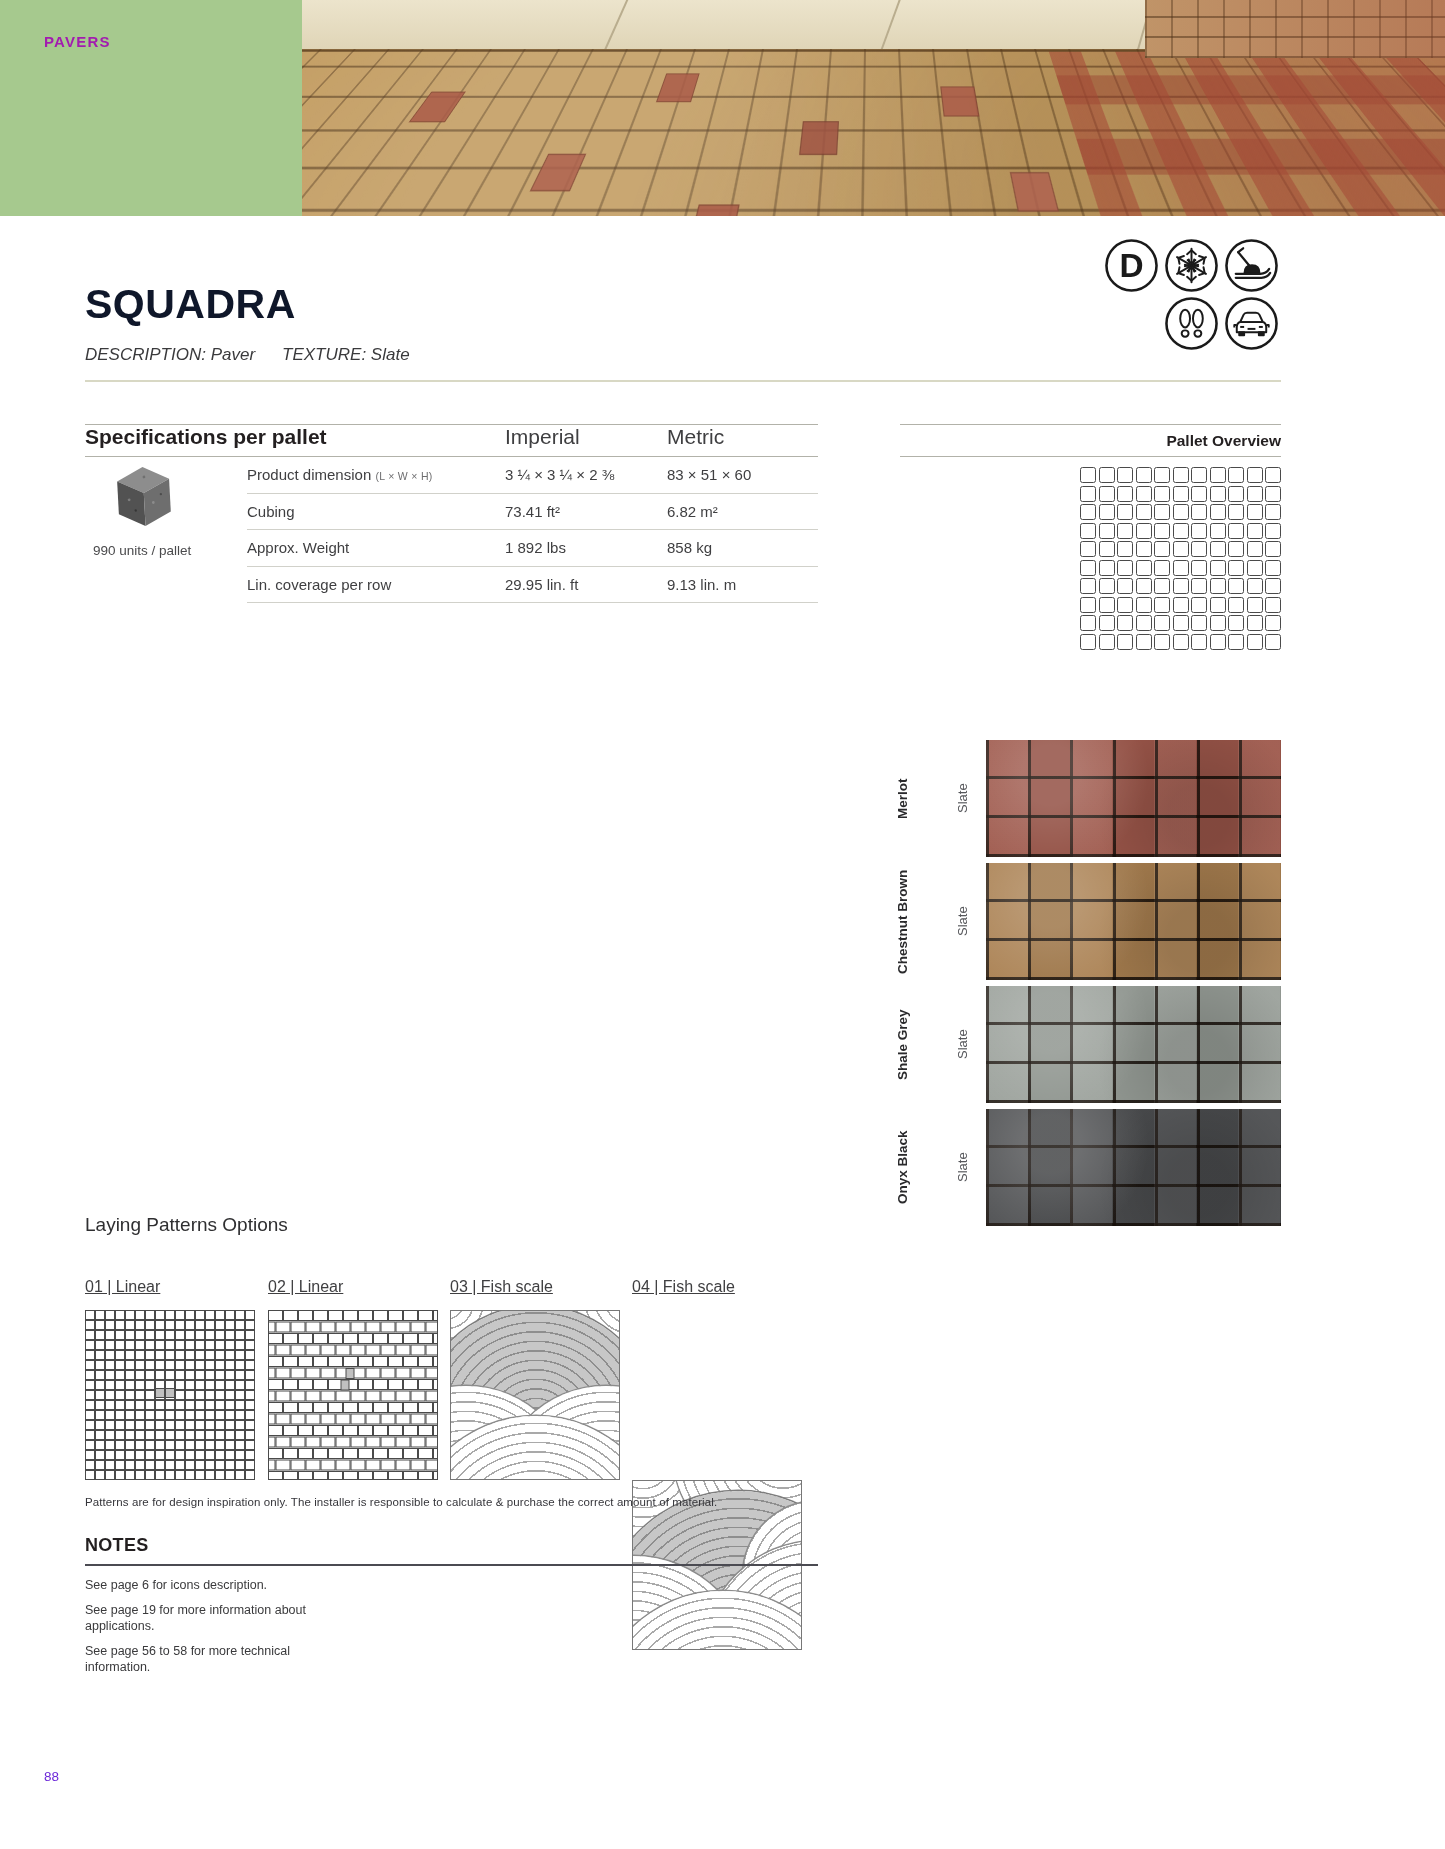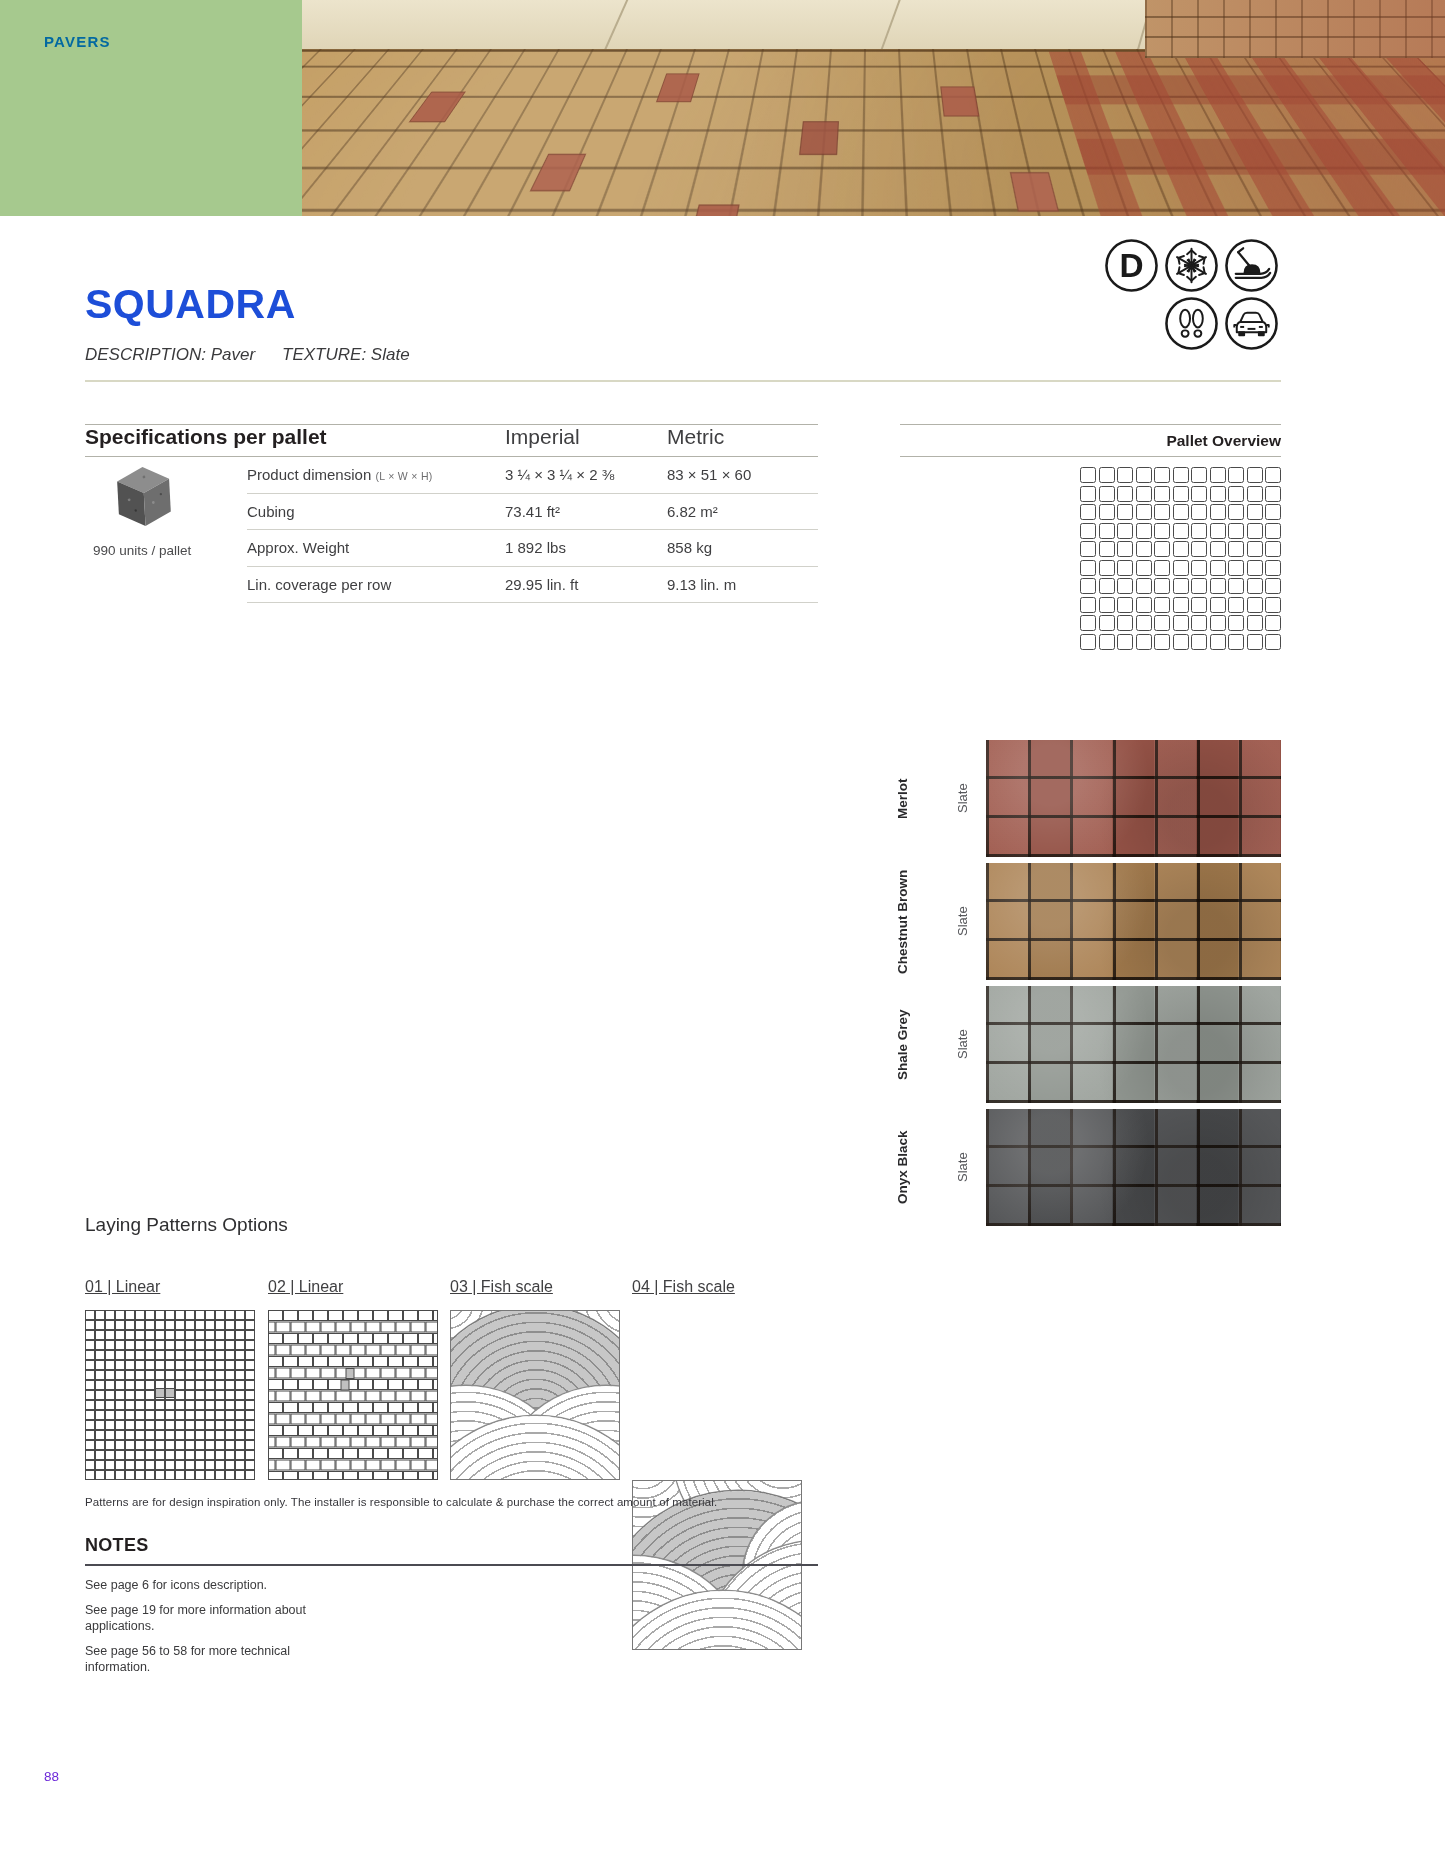--- a/index.html
+++ b/index.html
@@ -5,21 +5,21 @@
   * { margin:0; padding:0; box-sizing:border-box; }
   html,body { background:#ffffff; }
   body {
     position:relative; width:1445px; height:1849px;
     font-family:"Liberation Sans", sans-serif; color:#3f3f41; overflow:hidden;
   }
   .abs { position:absolute; }
 
   
   .green-block { left:0; top:0; width:302px; height:216px; background:#a6c98e; }
-  .sidebar-label { left:44px; top:33px; color:#0369a1; font-weight:bold; font-size:15px; letter-spacing:1.2px; }
+  .sidebar-label { left:44px; top:33px; color:#a21caf; font-weight:bold; font-size:15px; letter-spacing:1.2px; }
   .photo { left:302px; top:0; width:1143px; height:216px; overflow:hidden; background:#cbb083; }
   .slab { position:absolute; left:0; right:0; top:0; height:57px;
           background:linear-gradient(180deg,#ece4cc,#ded3b4); z-index:1; }
   .joint { position:absolute; top:-14px; width:2px; height:92px; background:#b9ad8e; z-index:2; }
   .pav-wrap { position:absolute; left:-50px; right:-50px; top:49px; height:230px; z-index:2;
     transform:perspective(270px) rotateX(26deg); transform-origin:50% 0;
     background-color:#c39d62;
     background-image:
       radial-gradient(circle at 30% 40%, rgba(255,255,255,.10) 0 14%, transparent 45%),
       radial-gradient(circle at 70% 70%, rgba(80,50,20,.12) 0 16%, transparent 50%),
@@ -42,21 +42,21 @@
       repeating-linear-gradient(0deg, rgba(74,48,22,.5) 0 2px, transparent 2px 20px),
       repeating-linear-gradient(90deg, rgba(74,48,22,.4) 0 2px, transparent 2px 26px);
   }
 
   
   .badges { right:166px; top:238px; display:flex; flex-direction:column; align-items:flex-end; gap:3px; }
   .badge-row { display:flex; gap:5px; }
   .badge { width:55px; height:55px; }
 
   
-  .title { left:85px; top:281px; font-size:41px; font-weight:bold; color:#1d4ed8; letter-spacing:.5px; }
+  .title { left:85px; top:281px; font-size:41px; font-weight:bold; color:#0f172a; letter-spacing:.5px; }
   .desc-line { left:85px; top:345px; font-size:17px; display:flex; gap:27px; color:#3a3a3c; }
   .desc-line b { color:#231f20; }
   .desc-line b span { font-weight:normal; color:#3a3a3c;font-style:italic; }
   .rule-beige { left:85px; top:380px; width:1196px; height:2px; background:#d8d8c4; }
 
   
   .spec-table { left:85px; top:424px; width:733px; border-top:1px solid #b2b2a9; }
   .spec-head { display:flex; align-items:flex-start; height:32px; border-bottom:1px solid #b2b2a9; font-size:21px; }
   .spec-head .h-label { width:420px; font-weight:bold; color:#231f20; }
   .spec-head .h-imp { width:162px; color:#3f3f41; }

